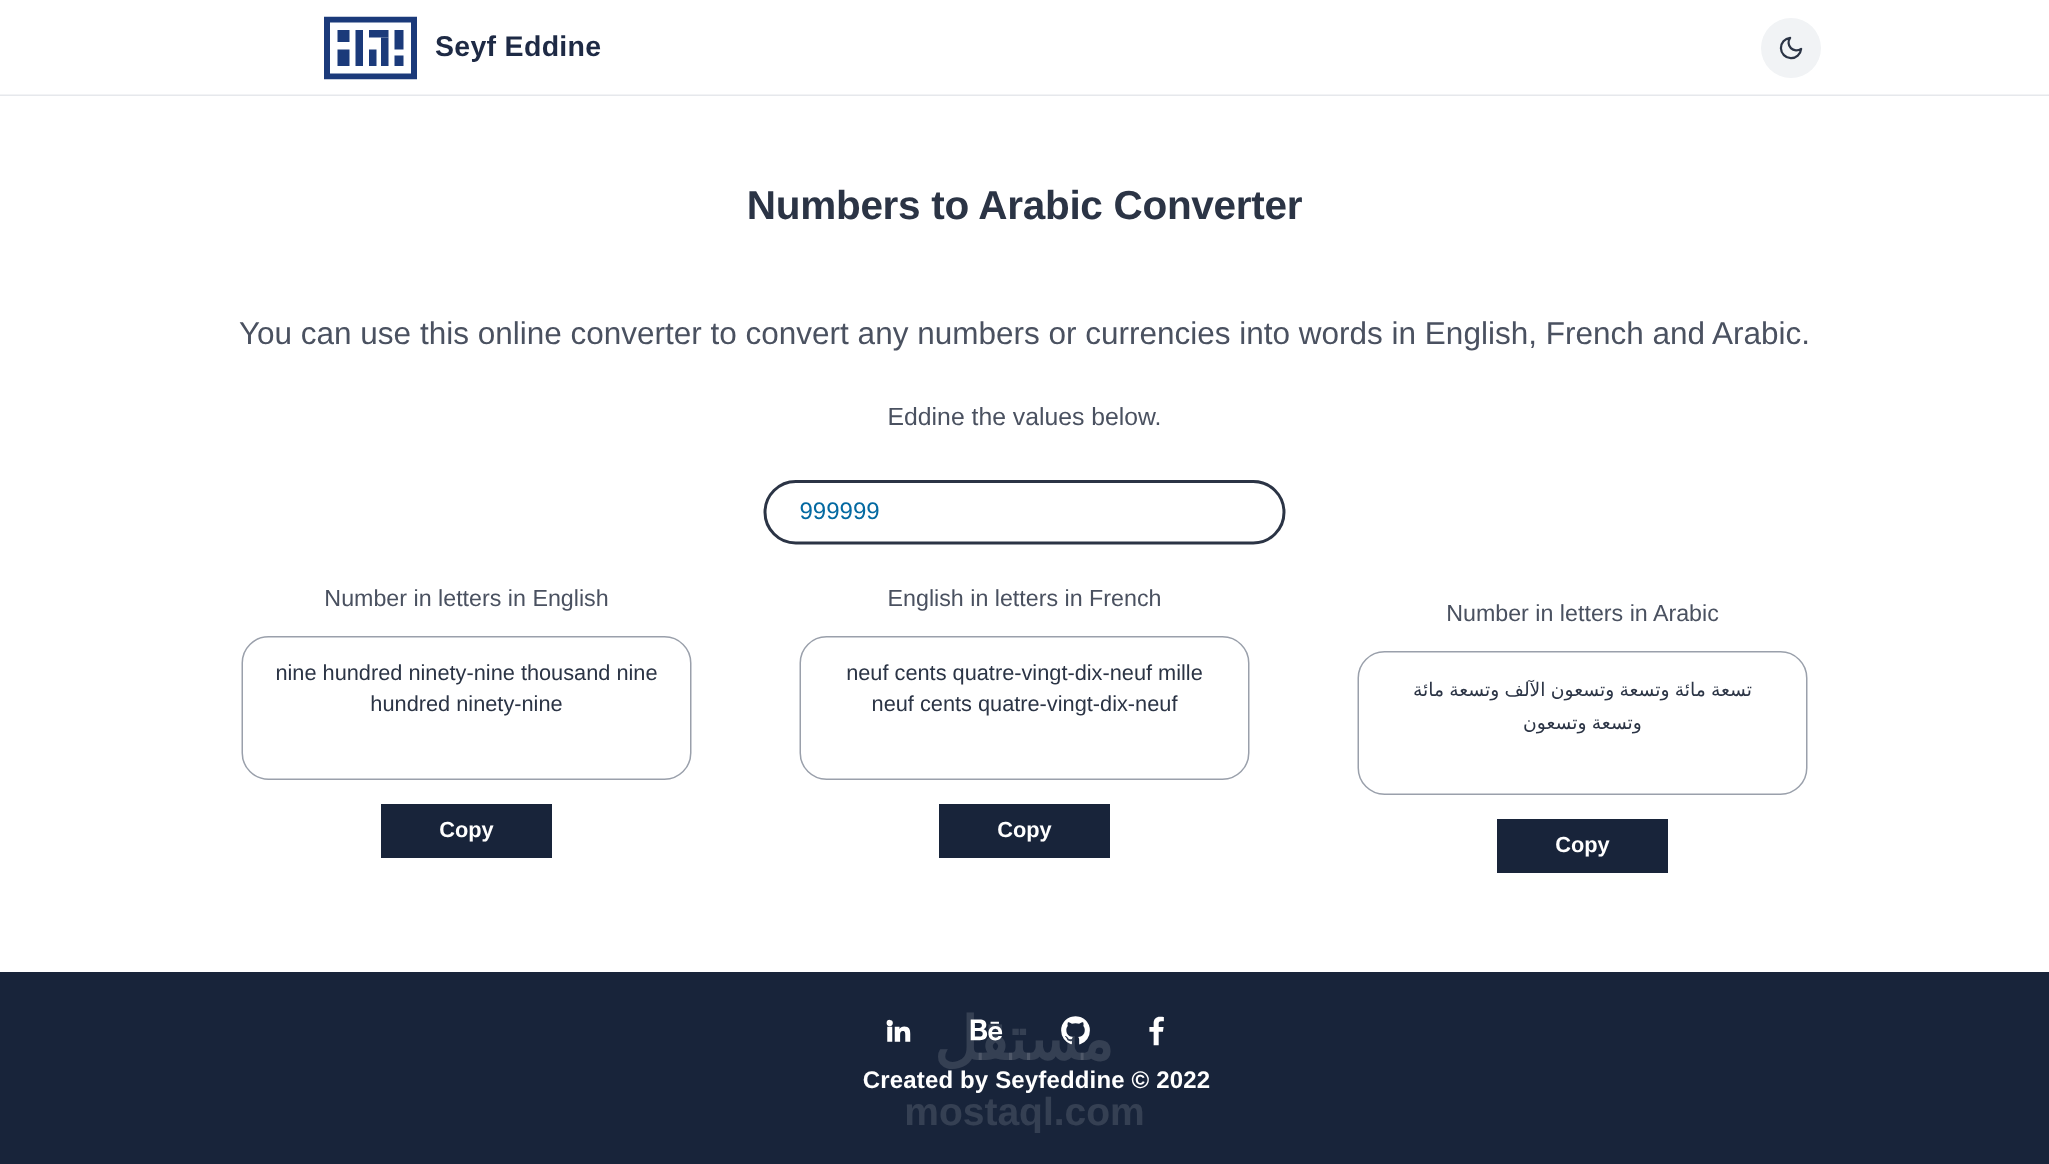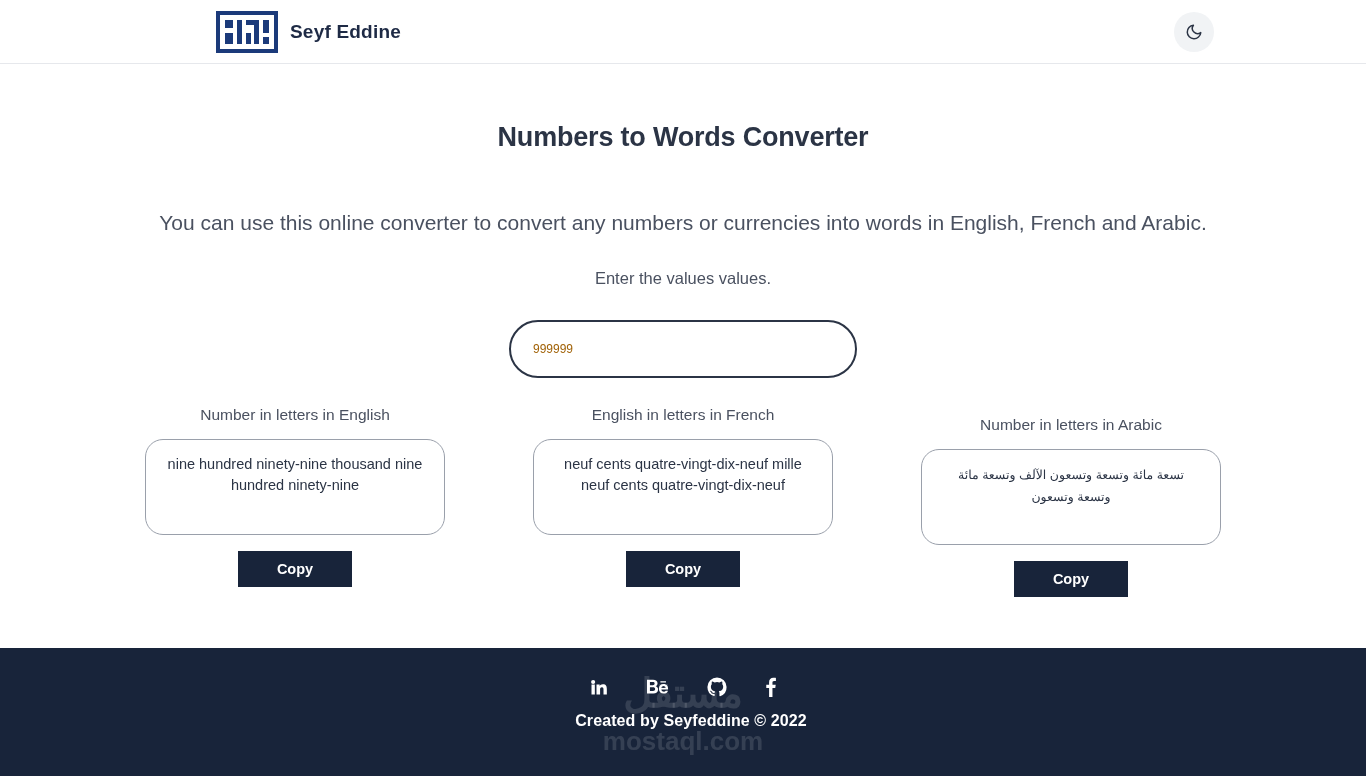--- a/index.html
+++ b/index.html
@@ -84,36 +84,36 @@
     font-size: 16.5px;
     color: #4a5160;
     margin-top: 34px;
     font-weight: 400;
   }
 
   .number-input {
     display: block;
     margin: 32px auto 0 auto;
     width: 348px;
-    height: 58px;
+    height: 43px;
     border: 2px solid #2b3445;
     border-radius: 29px;
-    font-size: 12px;
-    color: #a16207;
+    font-size: 16px;
+    color: #0369a1;
     padding: 0 22px;
     outline: none;
     font-family: "Liberation Sans", sans-serif;
     background: #fff;
   }
 
   .columns {
     display: flex;
     justify-content: center;
     margin-top: 28px;
-    gap: 16px;
+    gap: 0;
   }
   .col {
     width: 348px;
     margin: 0 12px;
     display: flex;
     flex-direction: column;
     align-items: center;
   }
   .col-label {
     font-size: 15.5px;
@@ -225,23 +225,23 @@
   <button class="theme-toggle">
     <span>
       <svg width="18" height="18" viewBox="0 0 24 24" fill="none" stroke="#2b3445" stroke-width="2" stroke-linecap="round" stroke-linejoin="round">
         <path d="M21 12.79A9 9 0 1 1 11.21 3 7 7 0 0 0 21 12.79z"></path>
       </svg>
     </span>
   </button>
 </header>
 
 <main class="main">
-  <h1 class="page-title">Numbers to Words Converter</h1>
+  <h1 class="page-title">Numbers to Arabic Converter</h1>
   <p class="intro">You can use this online converter to convert any numbers or currencies into words in English, French and Arabic.</p>
-  <p class="sub-intro">Enter the values values.</p>
+  <p class="sub-intro">Eddine the values below.</p>
 
   <input class="number-input" type="text" value="999999" style="">
 
   <div class="columns">
 
     <div class="col">
       <div class="col-label">Number in letters in English</div>
       <textarea class="result-box" style="">nine hundred ninety-nine thousand nine hundred ninety-nine</textarea>
       <button class="copy-btn">Copy</button>
     </div>

